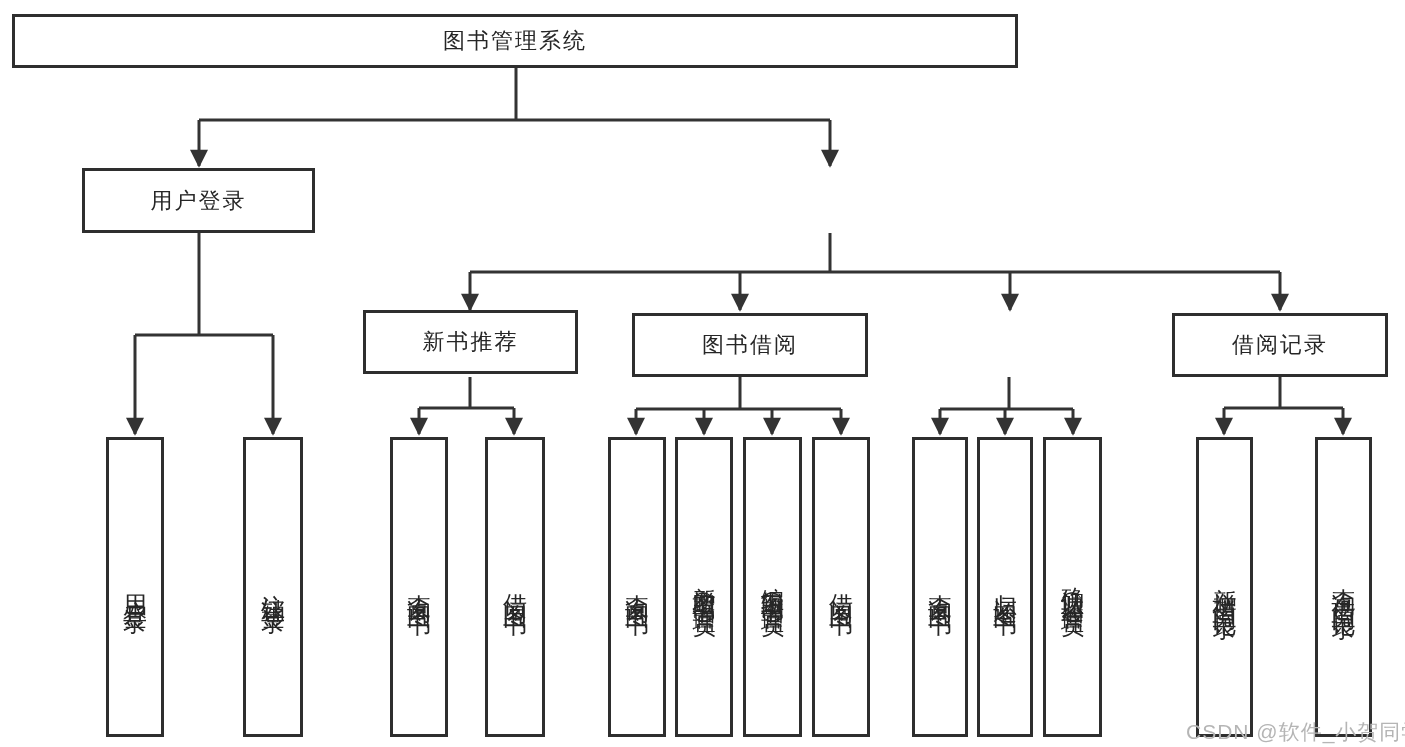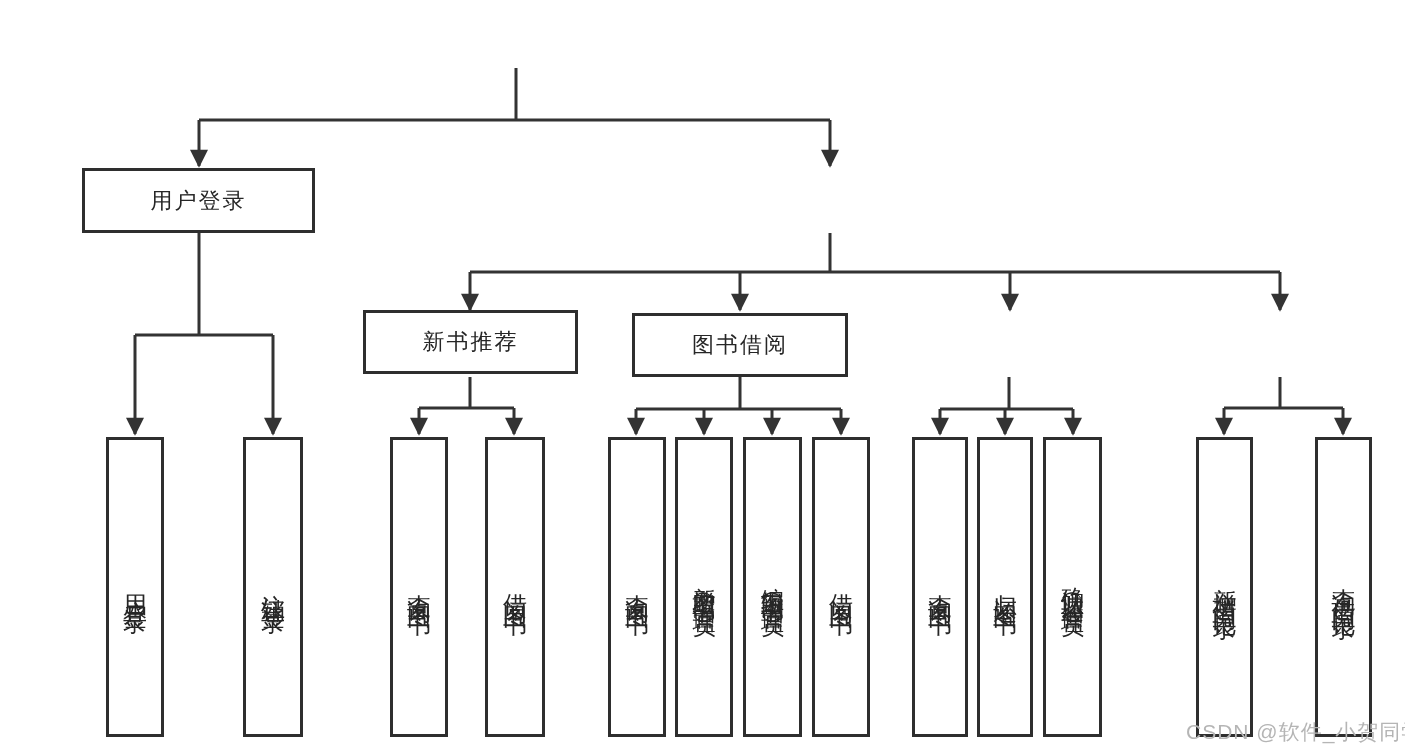--- a/index.html
+++ b/index.html
@@ -48,21 +48,21 @@
     font-size: 24px;
     letter-spacing: 6px;
     line-height: 1;
     white-space: nowrap;
   }
   .vbox .vtext.long { letter-spacing: 4px; font-size: 23px; }
   .root-box   { left: 12px;   top: 14px;  width: 1006px; height: 54px; }
   .n-login    { left: 82px;   top: 168px; width: 233px;  height: 65px; }
   .n-bookmgmt { left: 712px;  top: 168px; width: 236px;  height: 65px; }
   .n-recommend{ left: 363px;  top: 310px; width: 215px;  height: 64px; }
-  .n-borrow   { left: 632px;  top: 313px; width: 216px;  height: 64px; }
+  .n-borrow   { left: 632px;  top: 313px; width: 236px;  height: 64px; }
   .n-current  { left: 903px;  top: 313px; width: 212px;  height: 64px; }
   .n-records  { left: 1172px; top: 313px; width: 216px;  height: 64px; }
   .l1  { left: 106px;  width: 58px; }
   .l2  { left: 243px;  width: 60px; }
   .l3  { left: 390px;  width: 58px; }
   .l4  { left: 485px;  width: 60px; }
   .l5  { left: 608px;  width: 58px; }
   .l6  { left: 675px;  width: 58px; }
   .l7  { left: 743px;  width: 59px; }
   .l8  { left: 812px;  width: 58px; }
@@ -118,25 +118,27 @@
       <line x1="772" y1="409" x2="772" y2="434" marker-end="url(#arrow)"></line>
       <line x1="841" y1="409" x2="841" y2="434" marker-end="url(#arrow)"></line>
       <line x1="940" y1="409" x2="940" y2="434" marker-end="url(#arrow)"></line>
       <line x1="1005" y1="409" x2="1005" y2="434" marker-end="url(#arrow)"></line>
       <line x1="1073" y1="409" x2="1073" y2="434" marker-end="url(#arrow)"></line>
       <line x1="1224" y1="408" x2="1224" y2="434" marker-end="url(#arrow)"></line>
       <line x1="1343" y1="408" x2="1343" y2="434" marker-end="url(#arrow)"></line>
     </g>
   </svg>
 
+  <div class="hbox root-box">图书管理系统</div>
 
   <div class="hbox n-login">用户登录</div>
 
   <div class="hbox n-recommend">新书推荐</div>
   <div class="hbox n-borrow">图书借阅</div>
+  <div class="hbox n-records">借阅记录</div>
 
   <div class="vbox l1">
     <span class="vtext">用户登录</span>
   </div>
   <div class="vbox l2">
     <span class="vtext">注销登录</span>
   </div>
   <div class="vbox l3">
     <span class="vtext">查询图书</span>
   </div>

